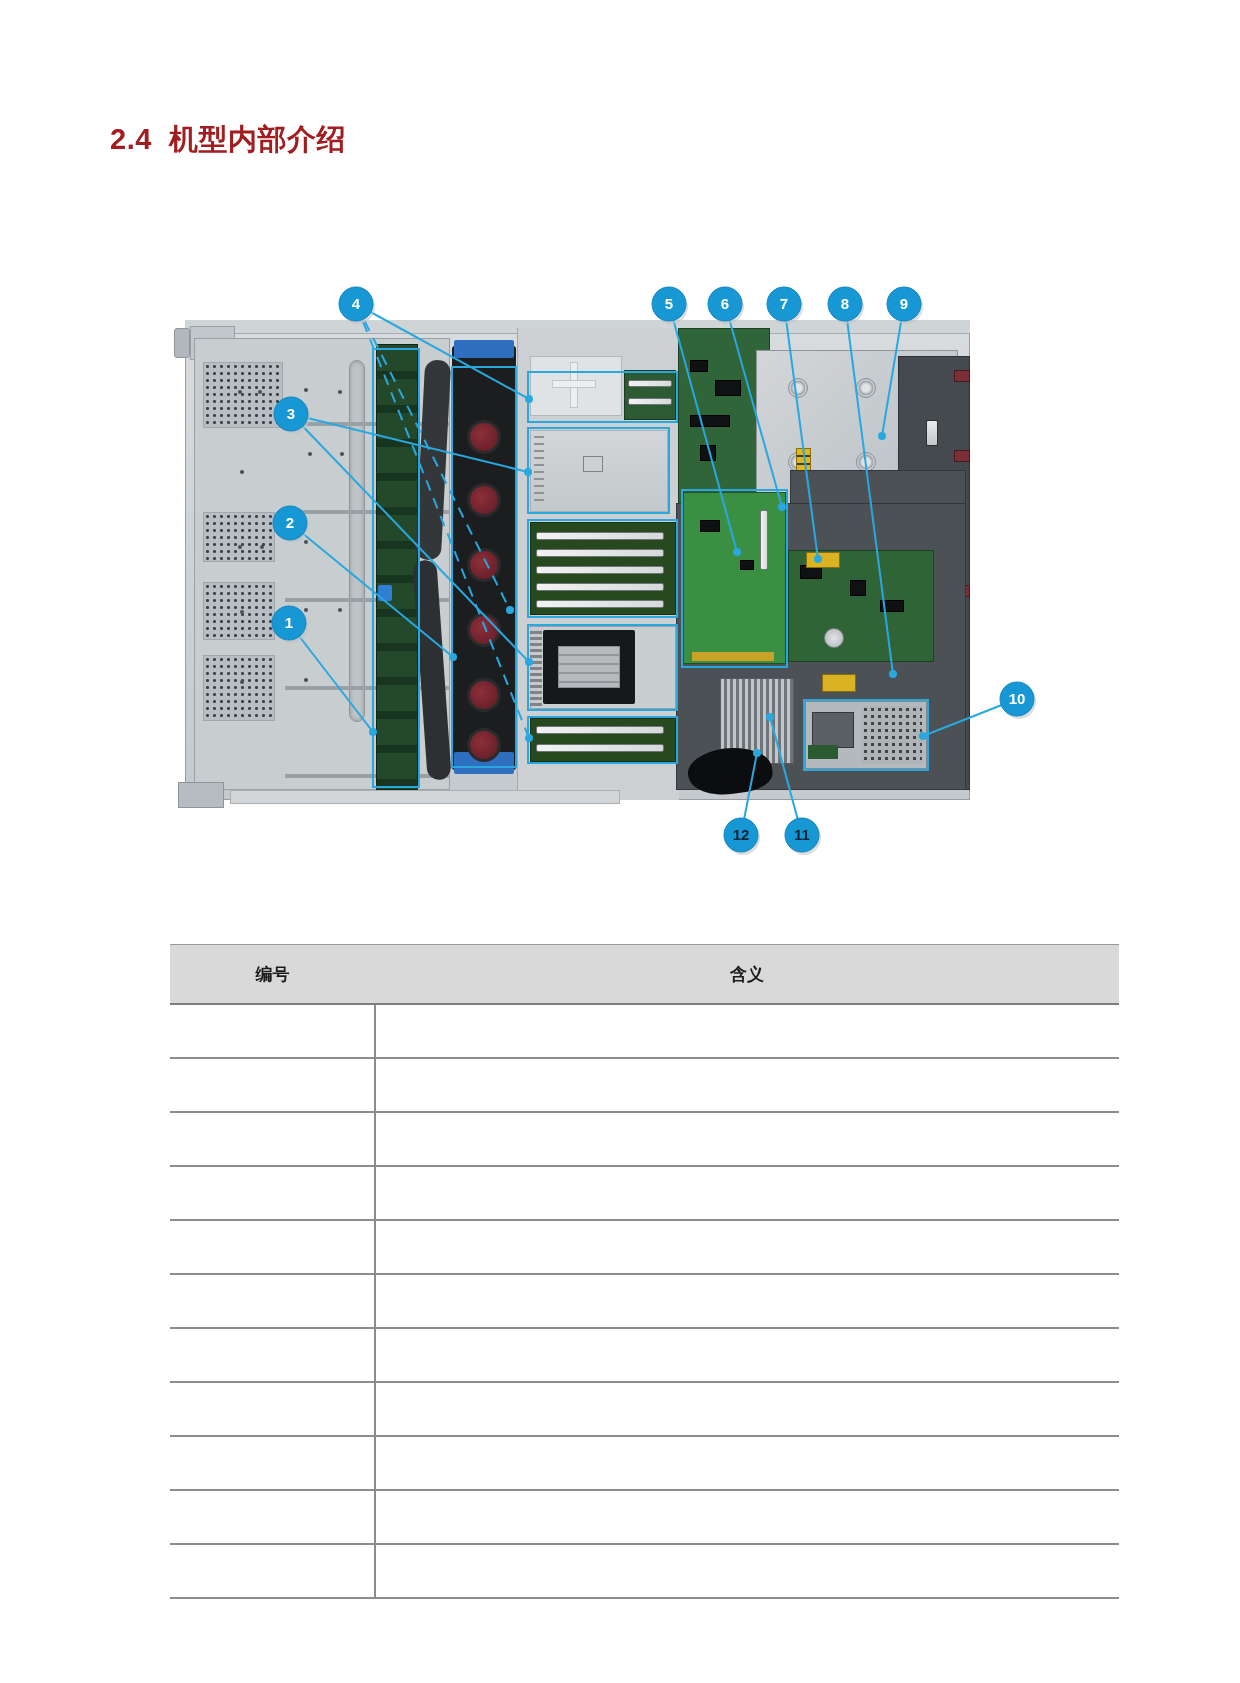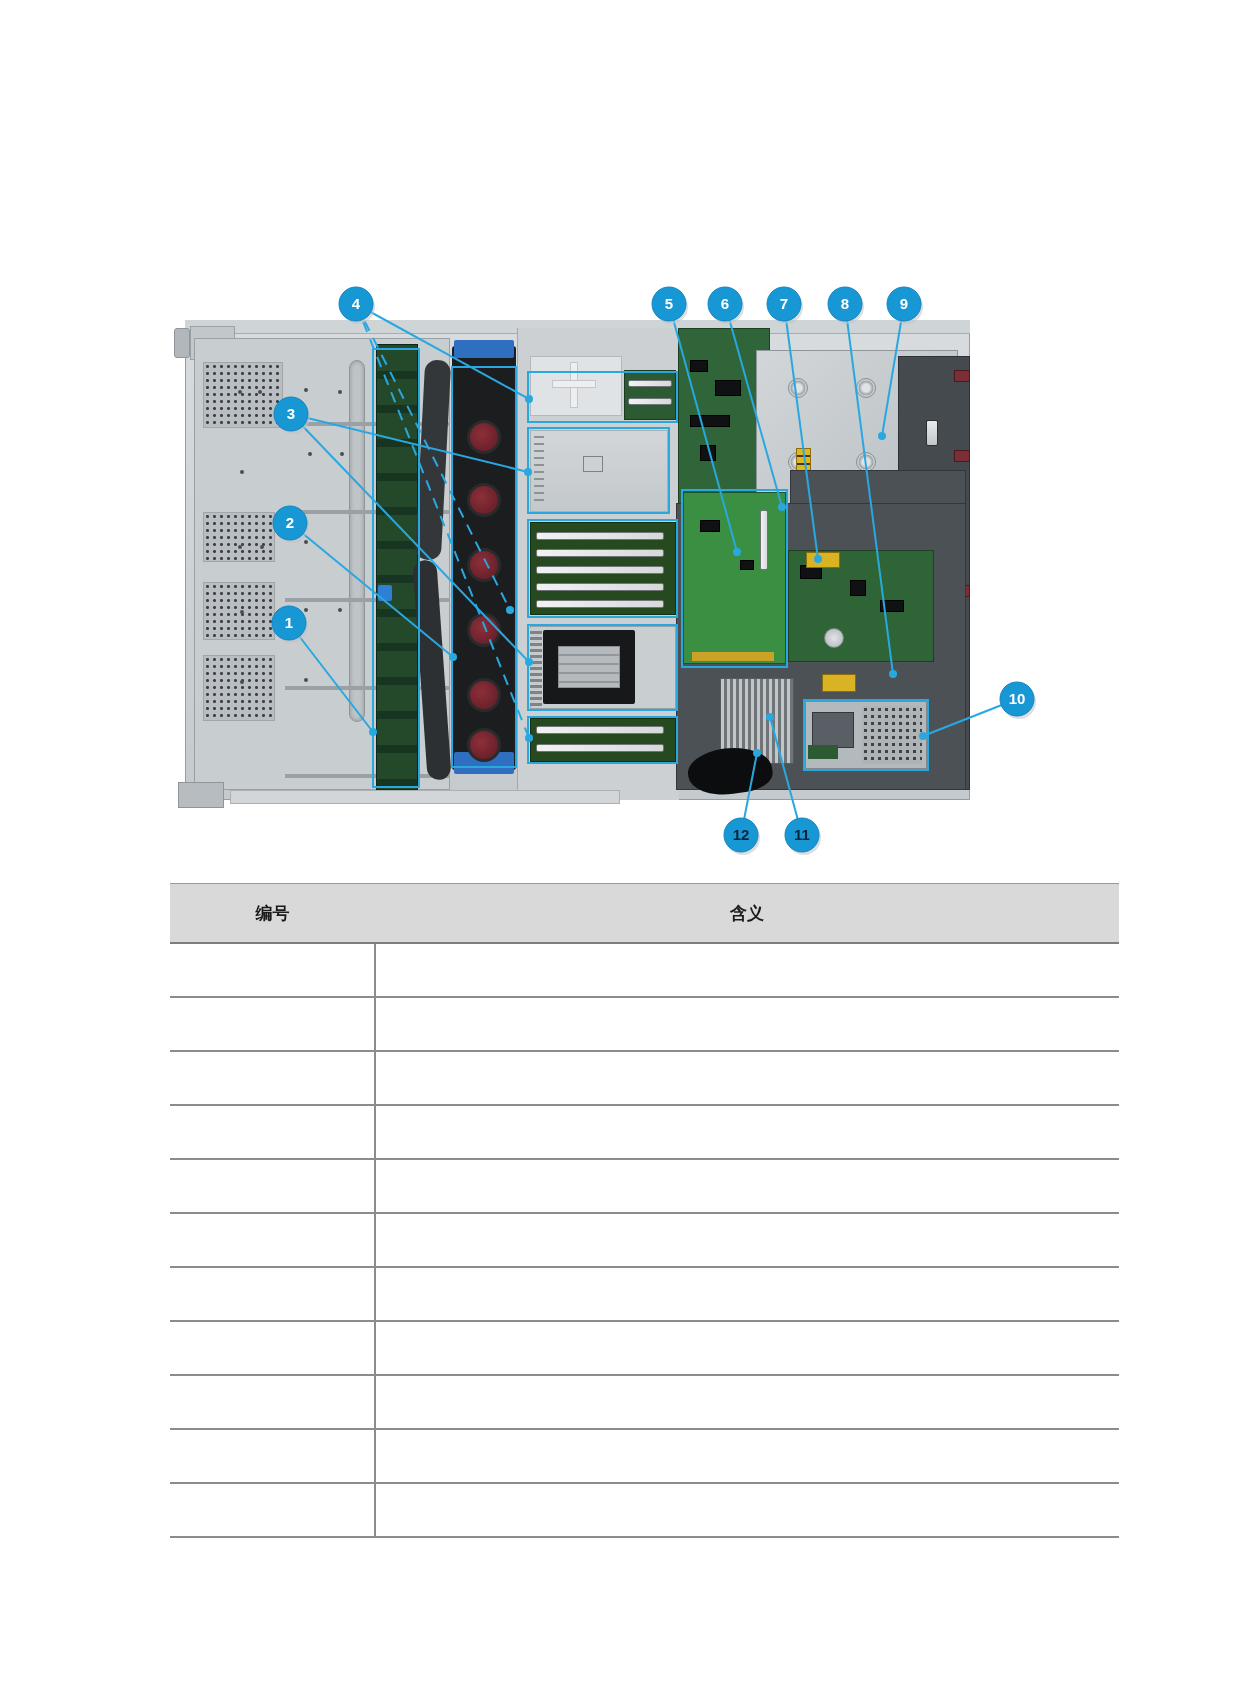--- a/index.html
+++ b/index.html
@@ -86,31 +86,32 @@
   .perf{left:686px;top:408px;width:60px;height:58px;background-color:#aeb3b6;
         background-image:radial-gradient(circle,#3f4347 1.5px,transparent 1.8px);background-size:7px 7px;}
   .psuconn{left:636px;top:414px;width:42px;height:36px;background:#595f64;border:1px solid #33373b;}
   .psugreen{left:632px;top:447px;width:30px;height:14px;background:#2c5a32;}
   .botrail{left:54px;top:492px;width:390px;height:14px;background:#d2d6d9;border:1px solid #aab0b4;}
   .foot{left:2px;top:484px;width:46px;height:26px;background:#b7bcc0;border:1px solid #8f959a;}
   .obox{border:2px solid #29a8e0;background:transparent;}
   
   #callouts{position:absolute;left:0;top:0;width:1240px;height:1683px;pointer-events:none;}
   
-  #legend{position:absolute;left:170px;top:883px;width:949px;border-collapse:collapse;table-layout:fixed;}
+  #legend{position:absolute;left:170px;top:944px;width:949px;border-collapse:collapse;table-layout:fixed;}
   #legend th{height:56px;background:#d9d9d9;border-top:1px solid #9a9a9a;border-bottom:2px solid #7d7d7d;
         font-size:17px;font-weight:bold;color:#1a1a1a;text-align:center;}
   #legend td{height:48px;border-bottom:2px solid #8c8c8c;font-size:15px;color:#1a1a1a;padding:2px 10px;}
   #legend td:first-child{border-right:2px solid #8c8c8c;}
 </style>
 </head>
 <body>
 
 <div id="page">
 
+  <div class="section-title">2.4  机型内部介绍</div>
 
   <div id="photo">
     <div class="chassis"></div>
     <div class="toprail"></div>
     <div class="handle-l"></div>
     <div class="handle-b"></div>
     <div class="cage"></div>
     <div class="vent v1"></div>
     <div class="vent v2"></div>
     <div class="vent v3"></div>

